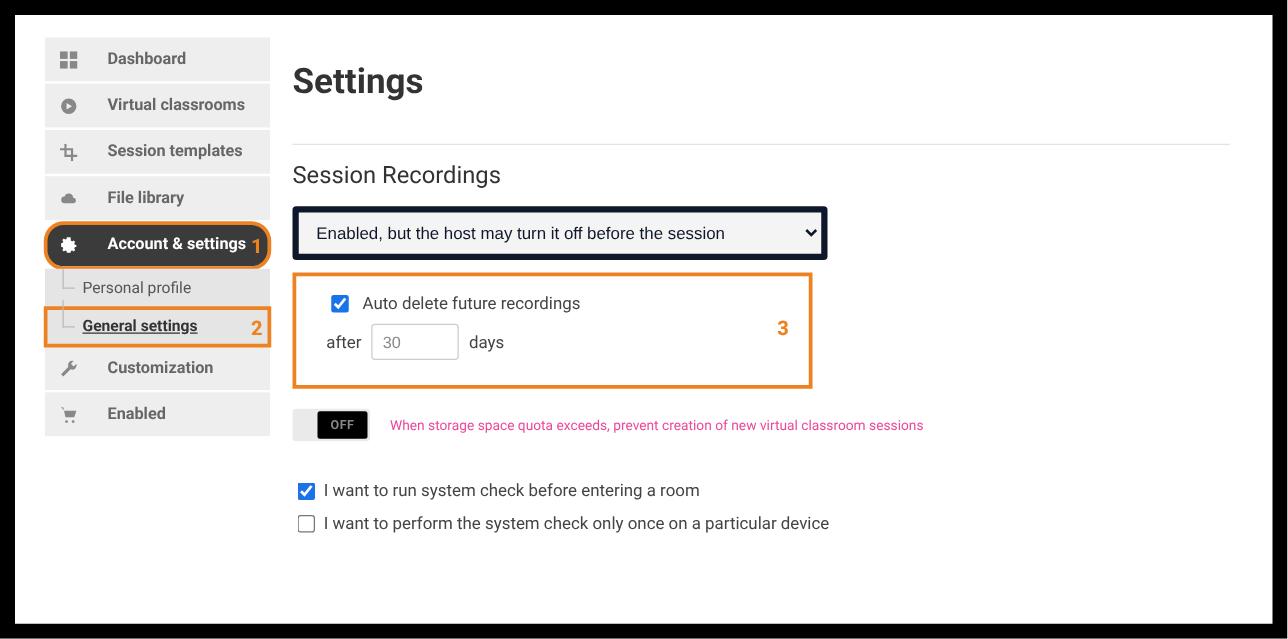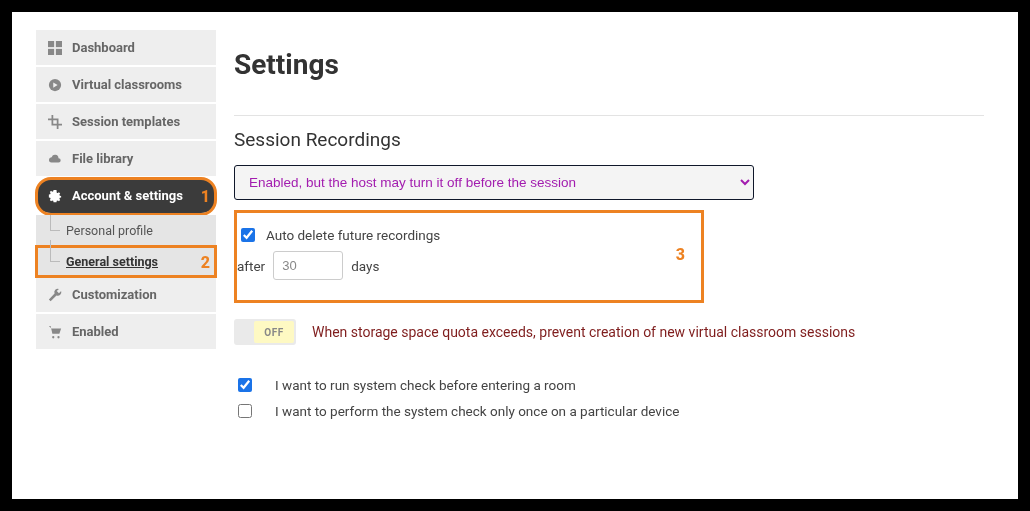--- a/index.html
+++ b/index.html
@@ -21,21 +21,21 @@
     gap: 18px;
   }
   
   .sidebar {
     width: 180px;
     flex-shrink: 0;
   }
   .nav-item {
     display: flex;
     align-items: center;
-    gap: 10px;
+    gap: 24px;
     padding: 10px 12px;
     font-size: 13px;
     font-weight: 700;
     color: #666;
     background: #eeeeee;
     border-bottom: 2px solid #fff;
     cursor: pointer;
   }
   .nav-item .icon {
     width: 14px;
@@ -105,32 +105,32 @@
   h2.section-title {
     font-size: 19px;
     font-weight: 400;
     color: #333;
     margin: 0 0 14px 0;
   }
   .select-row {
     margin-bottom: 10px;
   }
   select.recording-select {
-    width: 520px;
+    width: 428px;
     padding: 8px 10px;
-    border: 1px solid #0f172a;
+    border: 5px solid #0f172a;
     background: #f4f4f4;
-    color: #a21caf;
+    color: #0f172a;
     font-size: 13.5px;
     border-radius: 3px;
   }
   .auto-delete-box {
     border: 3px solid #ed8222;
-    padding: 6px 10px 14px 0;
-    width: 470px;
+    padding: 6px 10px 14px 24px;
+    width: 416px;
     position: relative;
   }
   .auto-delete-box .num-badge {
     right: 16px;
     top: 32px;
   }
   .row {
     display: flex;
     align-items: center;
     gap: 8px;
@@ -165,38 +165,38 @@
     border-radius: 3px;
     position: relative;
     cursor: pointer;
   }
   .toggle .knob {
     position: absolute;
     top: 2px;
     right: 2px;
     width: 40px;
     height: 22px;
-    background: #fef9c3;
+    background: #000000;
     border-radius: 2px;
     display: flex;
     align-items: center;
     justify-content: center;
     font-size: 10px;
     font-weight: 700;
     color: #888;
     letter-spacing: 0.5px;
   }
   .toggle-label {
-    font-size: 14px;
-    color: #7f1d1d;
+    font-size: 11px;
+    color: #ec4899;
   }
   .checkbox-line {
     display: flex;
     align-items: center;
-    gap: 20px;
+    gap: 4px;
     font-size: 13.5px;
     color: #444;
     margin: 6px 0;
   }
 </style>
 </head>
 <body>
 
 <div class="frame">
 

